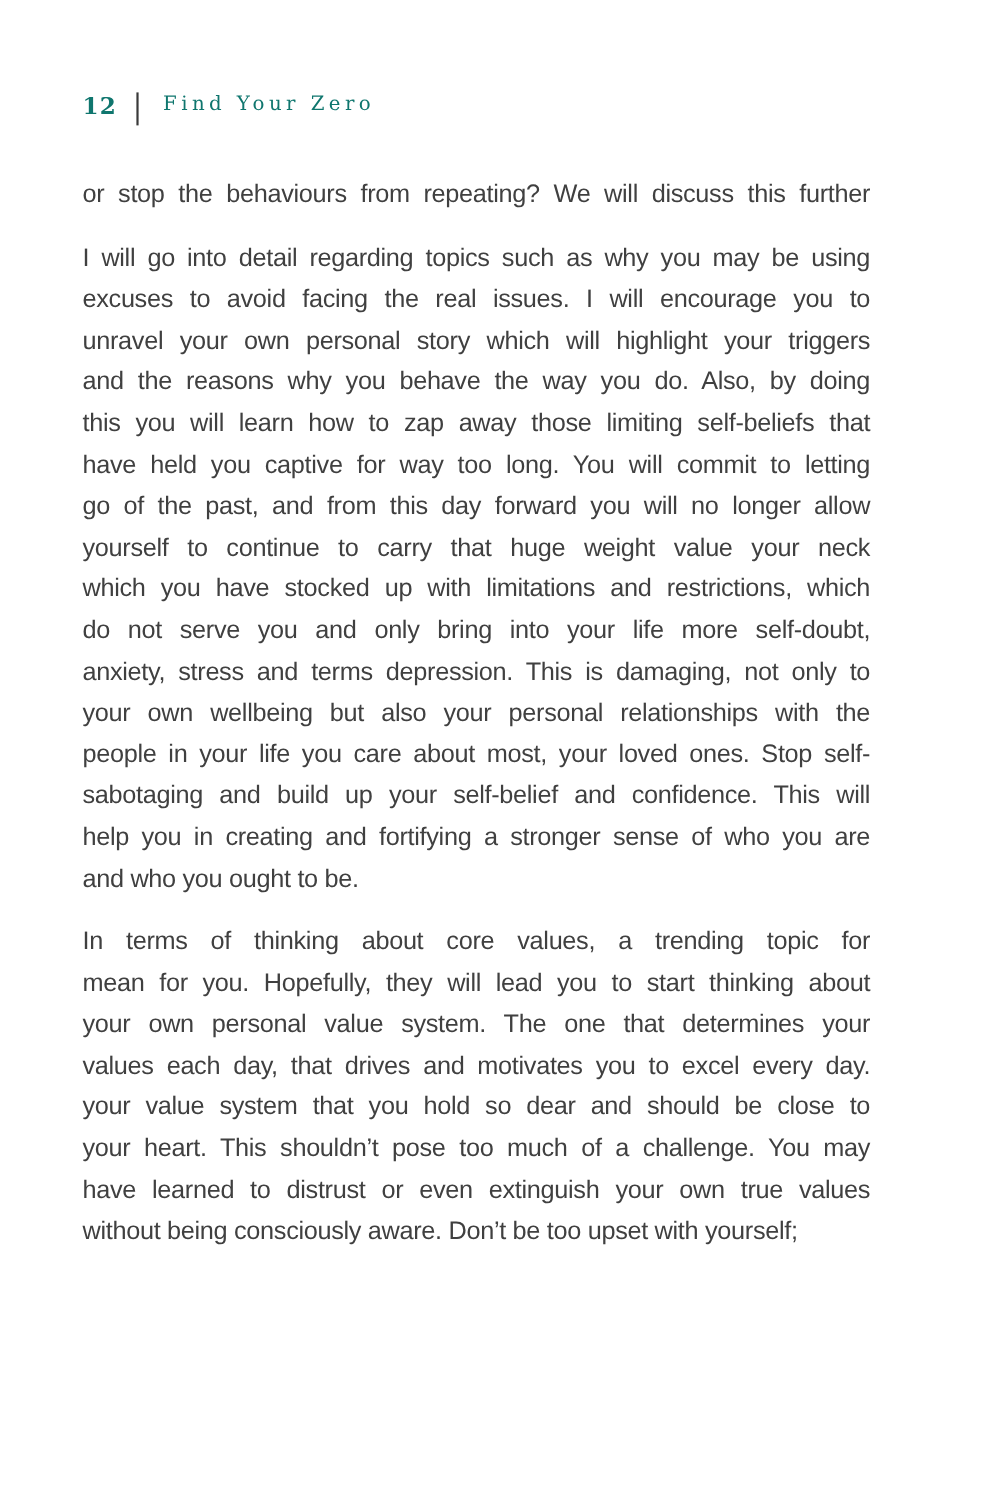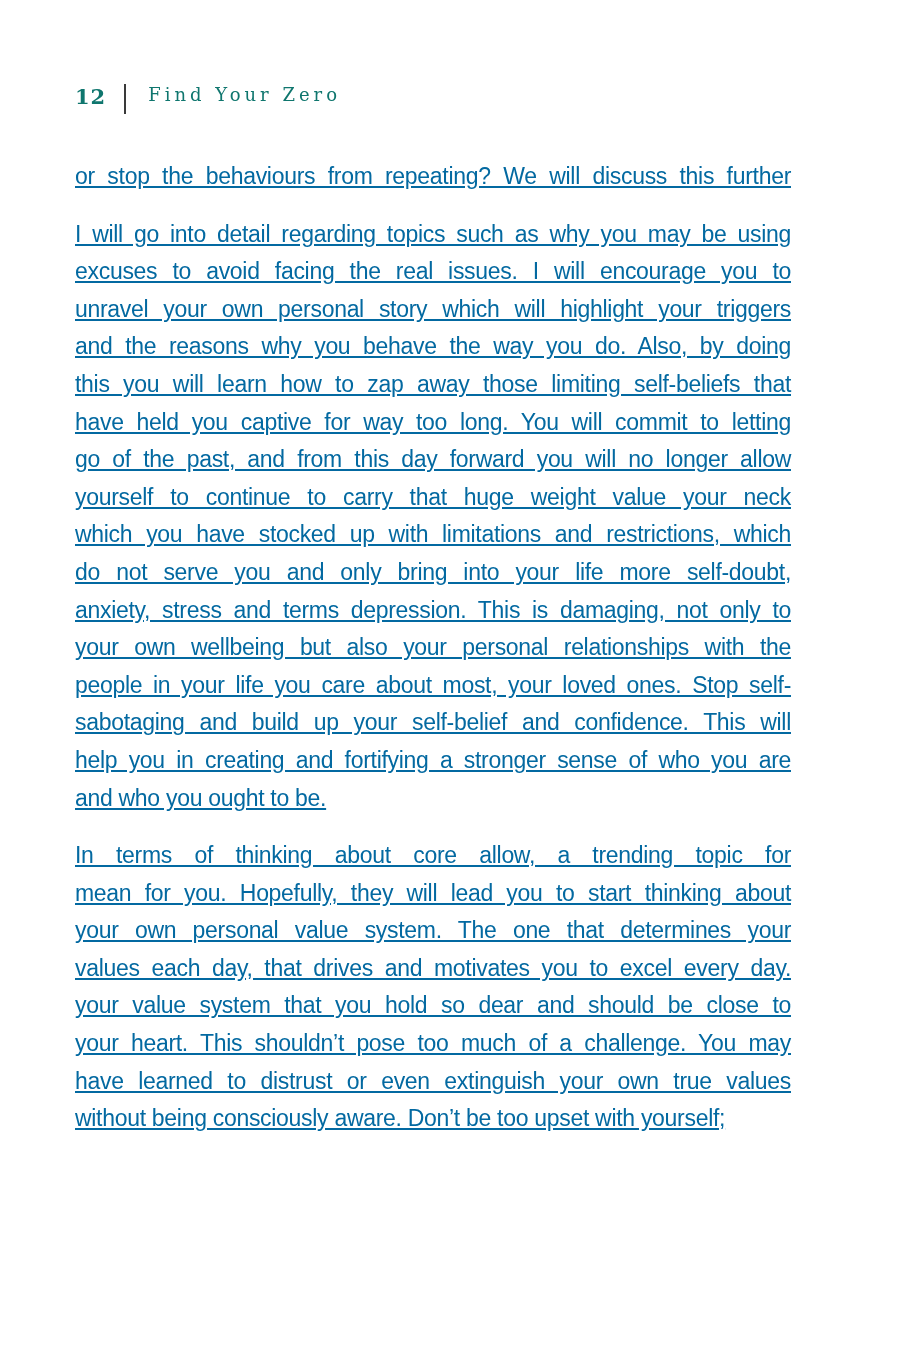--- a/index.html
+++ b/index.html
@@ -38,25 +38,24 @@
   }
   .book-title {
     font-size: 18px;
     letter-spacing: 4px;
   }
   .page-body {
     position: absolute;
     left: 75px;
     top: 158px;
     width: 716px;
-    color: #0369a1;
+    color: #404040;
     font-size: 23px;
     letter-spacing: -0.3px;
     line-height: 37.6px;
-    text-decoration: underline;
   }
   .paragraph {
     margin: 0 0 20px 0;
   }
   .line {
     text-align: justify;
     text-align-last: justify;
   }
   .line.last {
     text-align-last: left;
@@ -87,21 +86,21 @@
         <div class="line">which you have stocked up with limitations and restrictions, which</div>
         <div class="line">do not serve you and only bring into your life more self-doubt,</div>
         <div class="line">anxiety, stress and terms depression. This is damaging, not only to</div>
         <div class="line">your own wellbeing but also your personal relationships with the</div>
         <div class="line">people in your life you care about most, your loved ones. Stop self-</div>
         <div class="line">sabotaging and build up your self-belief and confidence. This will</div>
         <div class="line">help you in creating and fortifying a stronger sense of who you are</div>
         <div class="line last">and who you ought to be.</div>
       </div>
       <div class="paragraph">
-        <div class="line">In terms of thinking about core allow, a trending topic for</div>
+        <div class="line">In terms of thinking about core values, a trending topic for</div>
         <div class="line">mean for you. Hopefully, they will lead you to start thinking about</div>
         <div class="line">your own personal value system. The one that determines your</div>
         <div class="line">values each day, that drives and motivates you to excel every day.</div>
         <div class="line">your value system that you hold so dear and should be close to</div>
         <div class="line">your heart. This shouldn’t pose too much of a challenge. You may</div>
         <div class="line">have learned to distrust or even extinguish your own true values</div>
         <div class="line last">without being consciously aware. Don’t be too upset with yourself;</div>
       </div>
     </main>
 </div>

